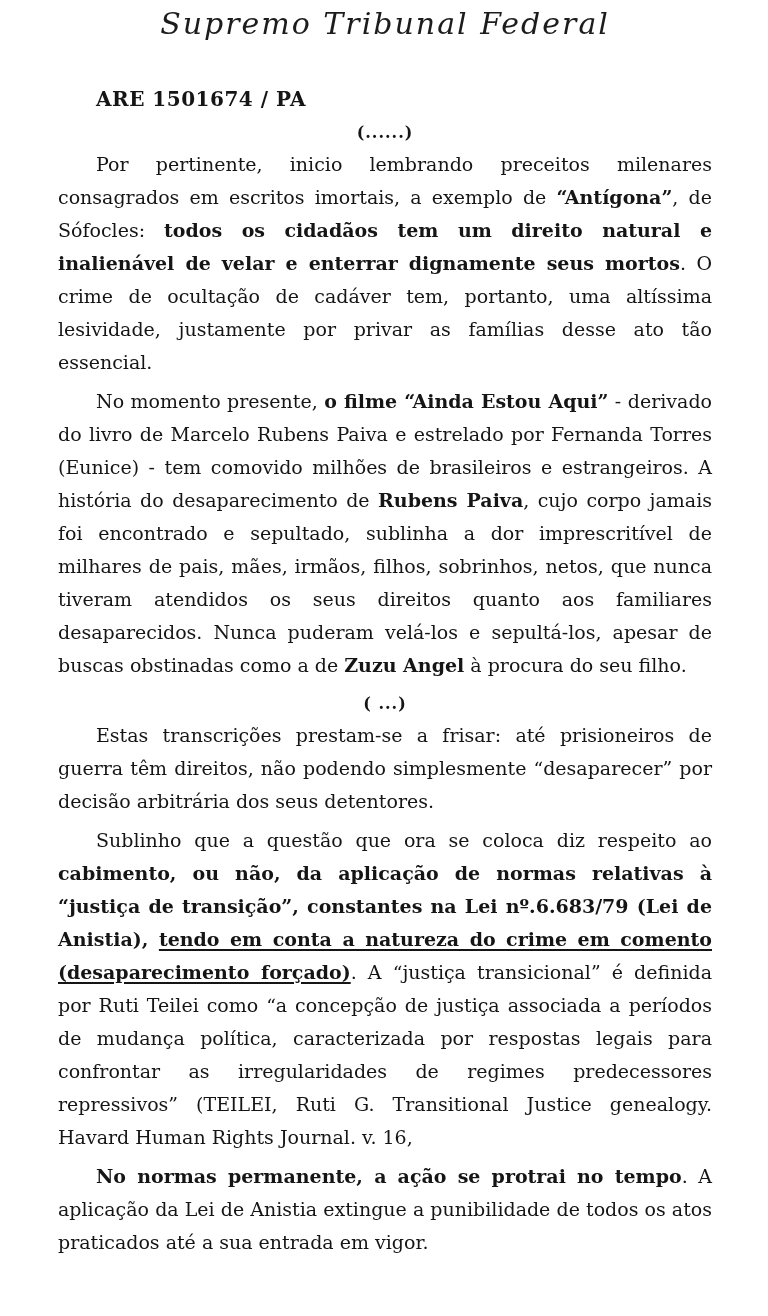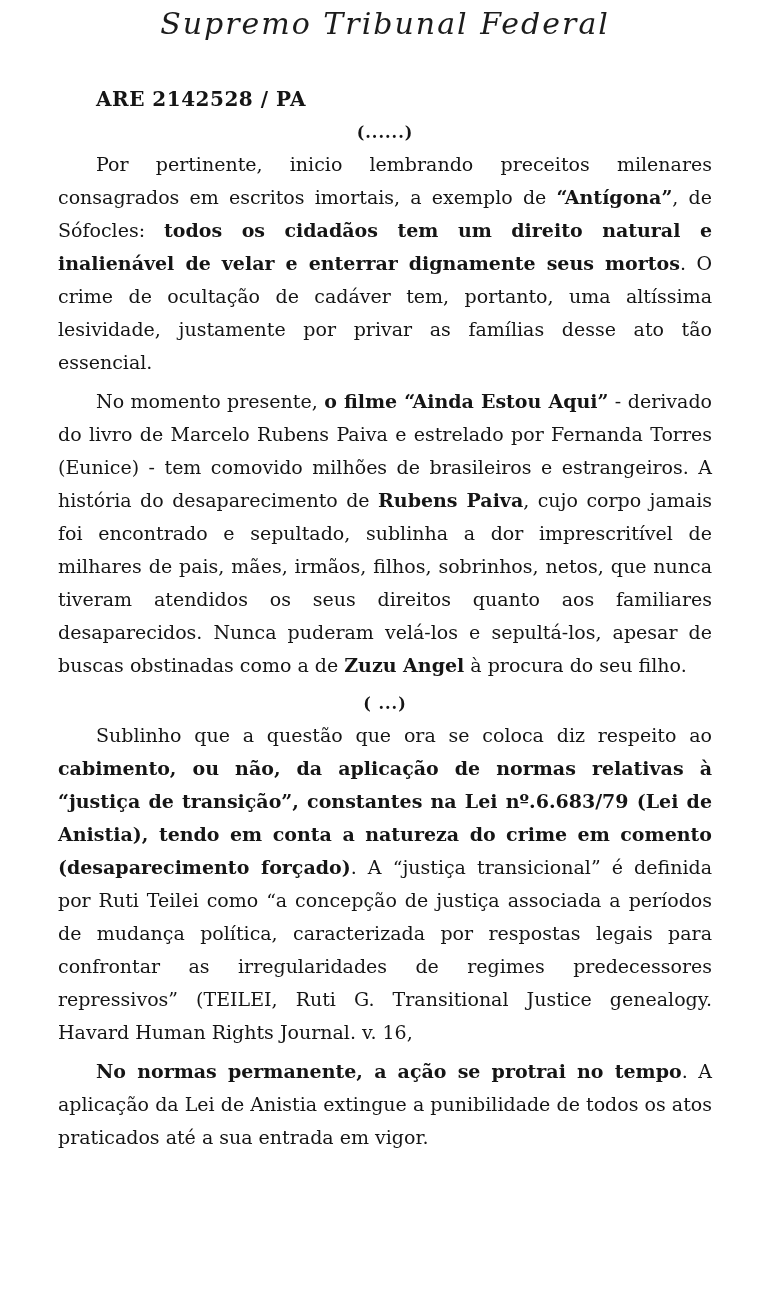--- a/index.html
+++ b/index.html
@@ -42,31 +42,32 @@
   }
   .para {
     margin-top: 6px;
     font-size: 19px;
     line-height: 33px;
     text-align: justify;
     text-indent: 38px;
   }
   .b { font-weight: bold; }
   .i { }
-  .u { text-decoration-thickness: 1.5px; text-underline-offset: 3px; }
+  .u { text-decoration: underline; text-decoration-thickness: 1.5px; text-underline-offset: 3px; }
 </style>
 </head>
 <body>
 
 <div class="page">
   <div class="header-title">Supremo Tribunal Federal</div>
 
-  <div class="case-number">ARE 2142528 / PA</div>
+  <div class="case-number">ARE 1501674 / PA</div>
 
   <div>
       <div class="marker">(......)</div>
       <div class="para"><span>Por pertinente, inicio lembrando preceitos milenares consagrados em escritos imortais, a exemplo de </span><span class="b">“Antígona”</span><span>, de Sófocles: </span><span class="b">todos os cidadãos tem um direito natural e inalienável de velar e enterrar dignamente seus mortos</span><span>. O crime de ocultação de cadáver tem, portanto, uma altíssima lesividade, justamente por privar as famílias desse ato tão essencial.</span></div>
       <div class="para"><span>No momento presente, </span><span class="b">o filme “Ainda Estou Aqui”</span><span> - derivado do livro de Marcelo Rubens Paiva e estrelado por Fernanda Torres (Eunice) - tem comovido milhões de brasileiros e estrangeiros. A história do desaparecimento de </span><span class="b">Rubens Paiva</span><span>, cujo corpo jamais foi encontrado e sepultado, sublinha a dor imprescritível de milhares de pais, mães, irmãos, filhos, sobrinhos, netos, que nunca tiveram atendidos os seus direitos quanto aos familiares desaparecidos. Nunca puderam velá-los e sepultá-los, apesar de buscas obstinadas como a de </span><span class="b">Zuzu Angel</span><span> à procura do seu filho.</span></div>
       <div class="marker">( ...)</div>
+      <div class="para"><span>Estas transcrições prestam-se a frisar: até prisioneiros de guerra têm direitos, não podendo simplesmente “desaparecer” por decisão arbitrária dos seus detentores.</span></div>
       <div class="para"><span>Sublinho que a questão que ora se coloca diz respeito ao </span><span class="b">cabimento, ou não, da aplicação de normas relativas à “justiça de transição”, constantes na Lei nº.6.683/79 (Lei de Anistia), </span><span class="b u">tendo em conta a natureza do crime em comento (desaparecimento forçado)</span><span>. A “justiça transicional” é definida por Ruti Teilei como </span><span class="i">“a concepção de justiça associada a períodos de mudança política, caracterizada por respostas legais para confrontar as irregularidades de regimes predecessores repressivos”</span><span> (TEILEI, Ruti G. Transitional Justice genealogy. </span><span class="i">Havard Human Rights Journal.</span><span> v. 16,</span></div>
       <div class="para"><span class="b">No normas permanente, a ação se protrai no tempo</span><span>. A aplicação da Lei de Anistia extingue a punibilidade de todos os atos praticados até a sua entrada em vigor. </span></div>
     </div>
 </div>
 
 </body></html>

